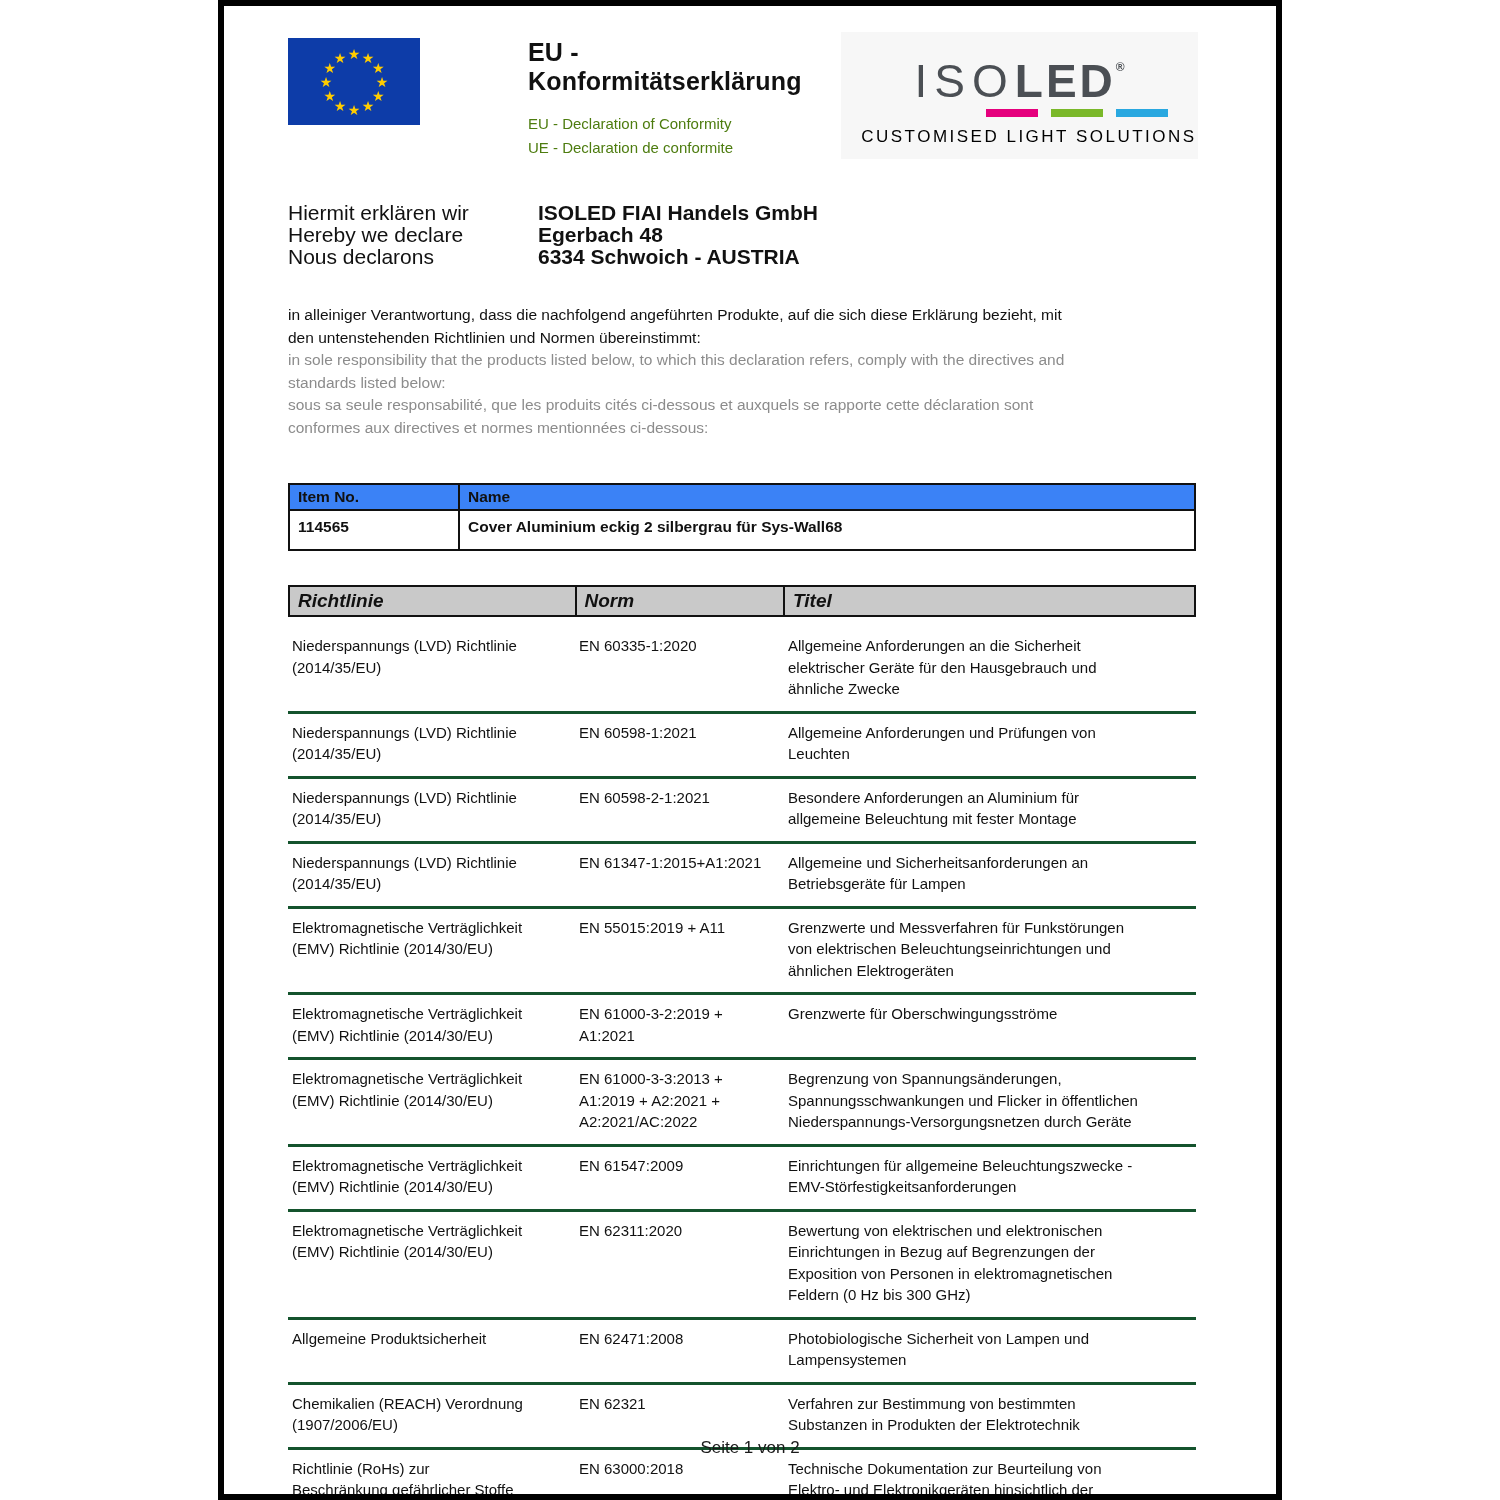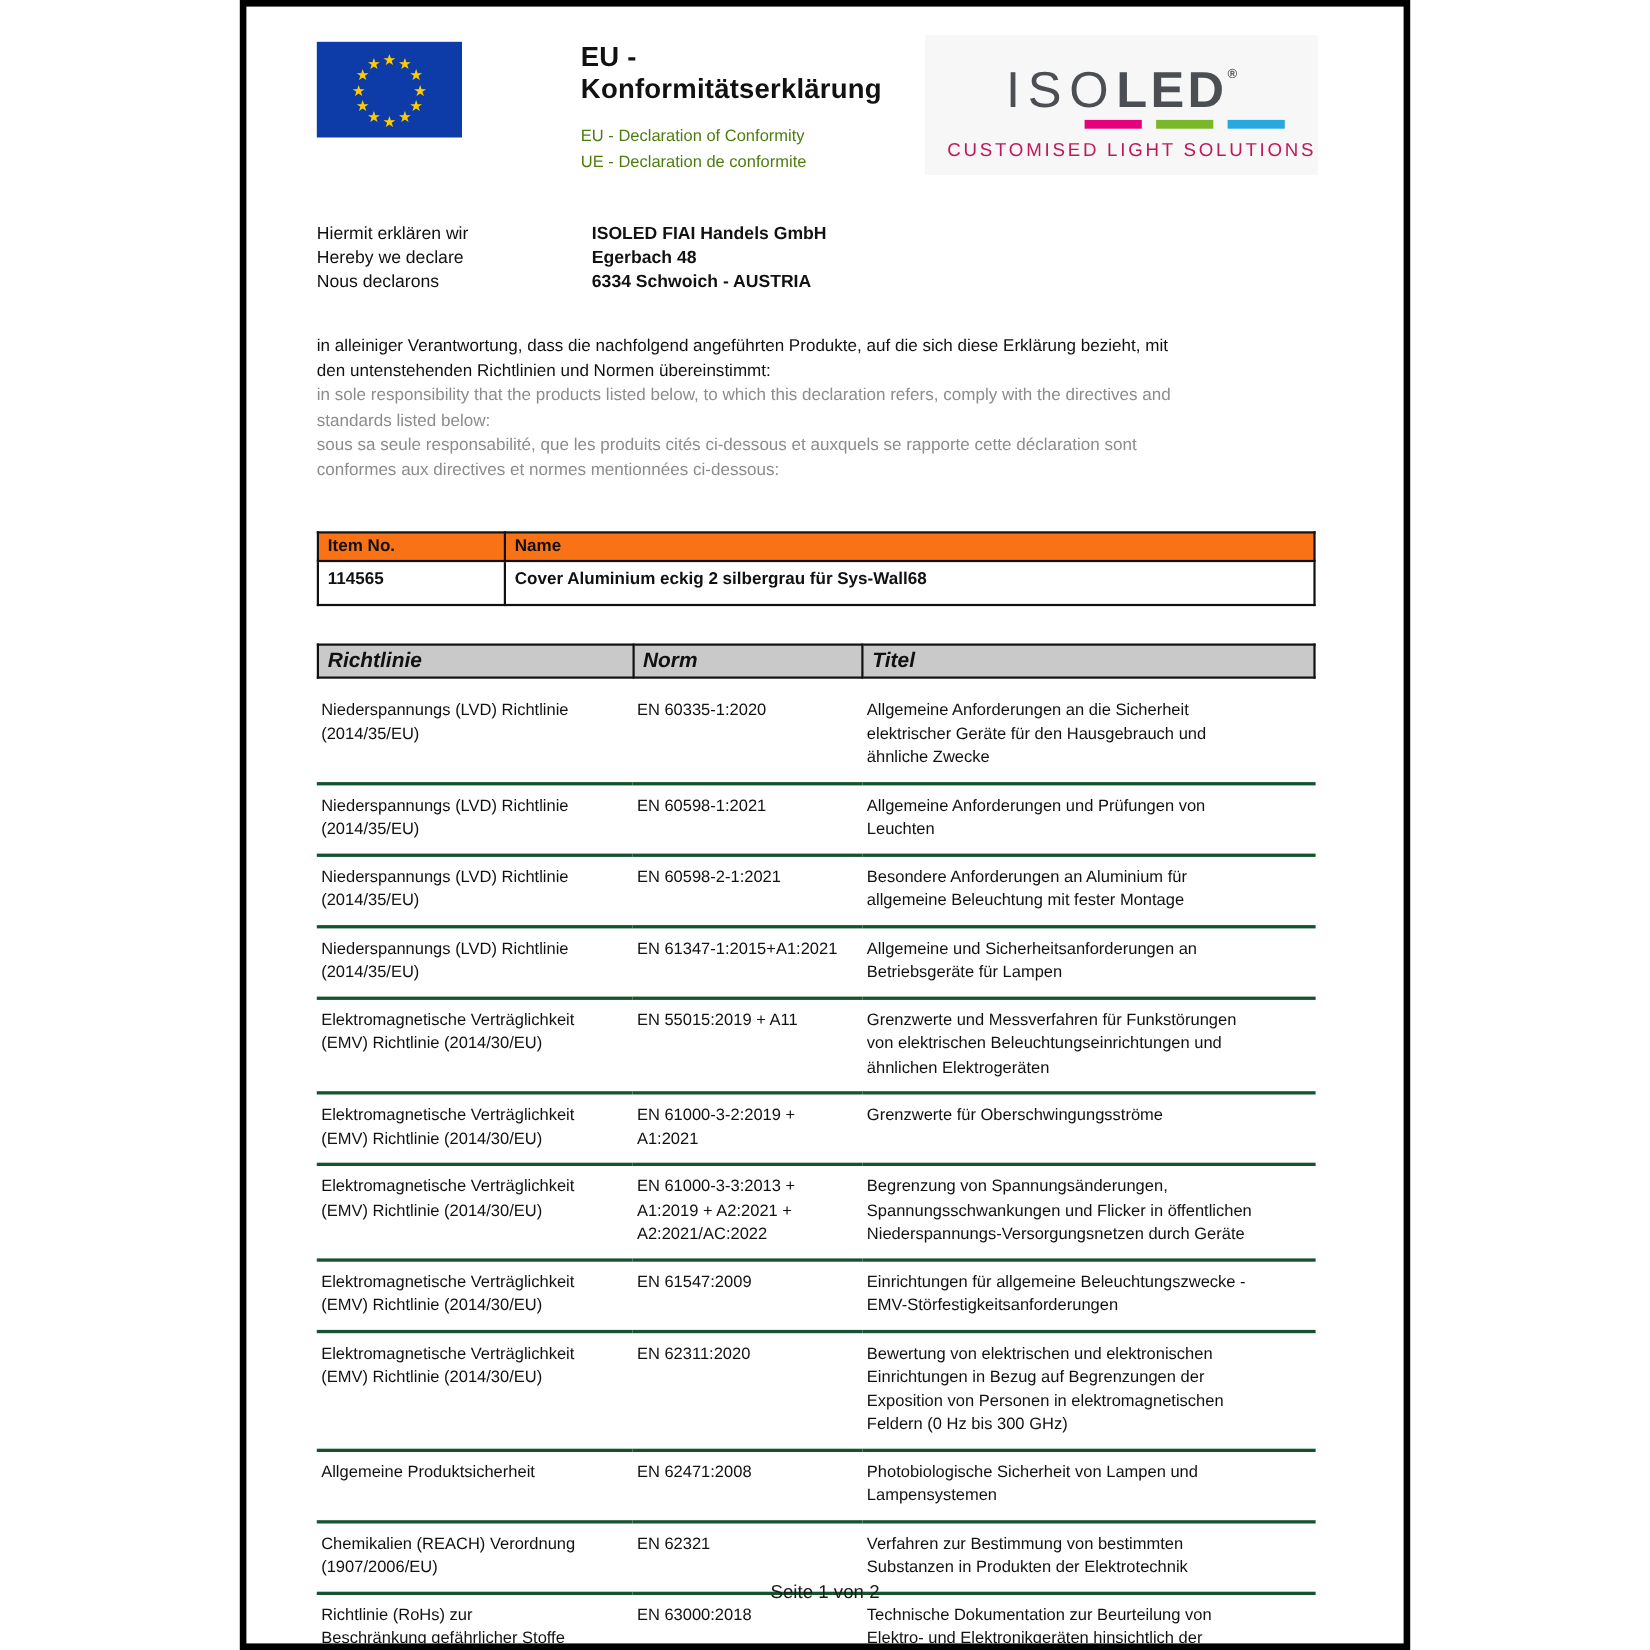--- a/index.html
+++ b/index.html
@@ -66,44 +66,44 @@
   .logo-bars {
     display: flex;
     justify-content: flex-end;
     gap: 13px;
     margin: 3px 10px 10px 0;
   }
   .logo-bar { width: 52px; height: 8px; }
   .logo-tagline {
     font-size: 17px;
     letter-spacing: 2.5px;
-    color: #be185d;
+    color: #000000;
     white-space: nowrap;
   }
 
   
-  .declaration { display: flex; margin-top: 42px; font-size: 16px; line-height: 22px; }
+  .declaration { display: flex; margin-top: 42px; font-size: 21px; line-height: 22px; }
   .decl-labels { width: 250px; }
   .decl-company { font-weight: bold; }
 
   
   .statement { margin-top: 36px; width: 800px; font-size: 15.5px; line-height: 22.5px; }
   .statement .gray { color: #8c8c8c; }
 
   
   table { border-collapse: collapse; }
   .item-table { margin-top: 44px; width: 908px; font-size: 15.5px; }
   .item-table th, .item-table td {
     border: 2.5px solid #111111;
     text-align: left;
     vertical-align: top;
     padding: 3px 8px;
     font-weight: bold;
   }
-  .item-table th { background: #f97316; }
+  .item-table th { background: #3b82f6; }
   .item-table td { height: 40px; padding-top: 7px; }
   .col-itemno { width: 170px; }
 
   
   .standards { margin-top: 34px; width: 908px; }
   .standards-header { font-size: 19px; font-style: italic; }
   .standards-header th {
     border: 2.5px solid #111111;
     background: #c9c9c9;
     text-align: left;

